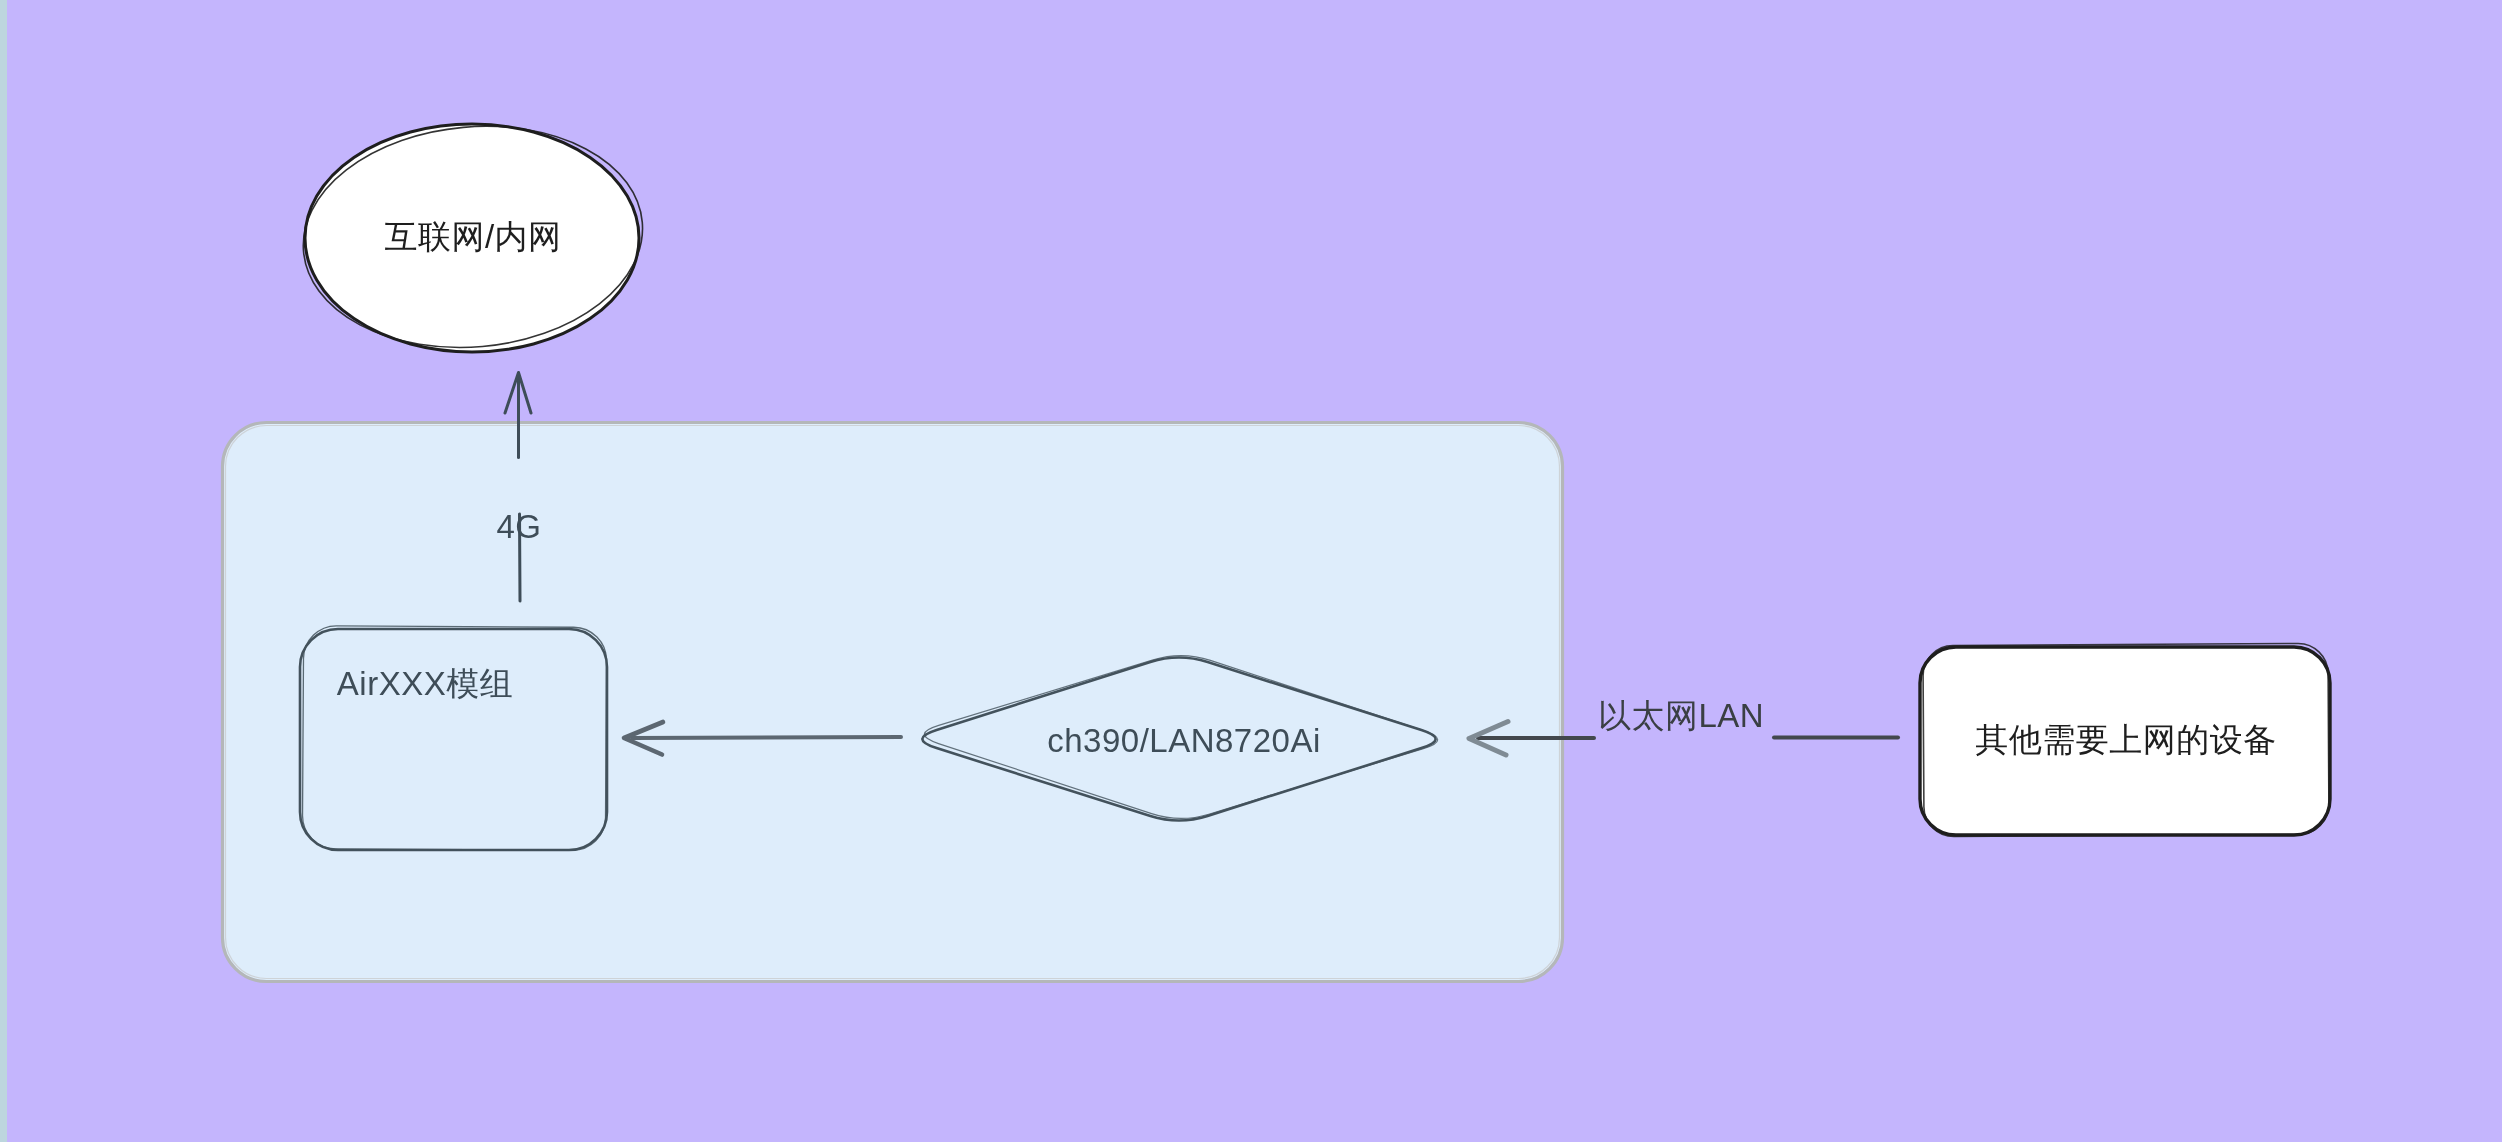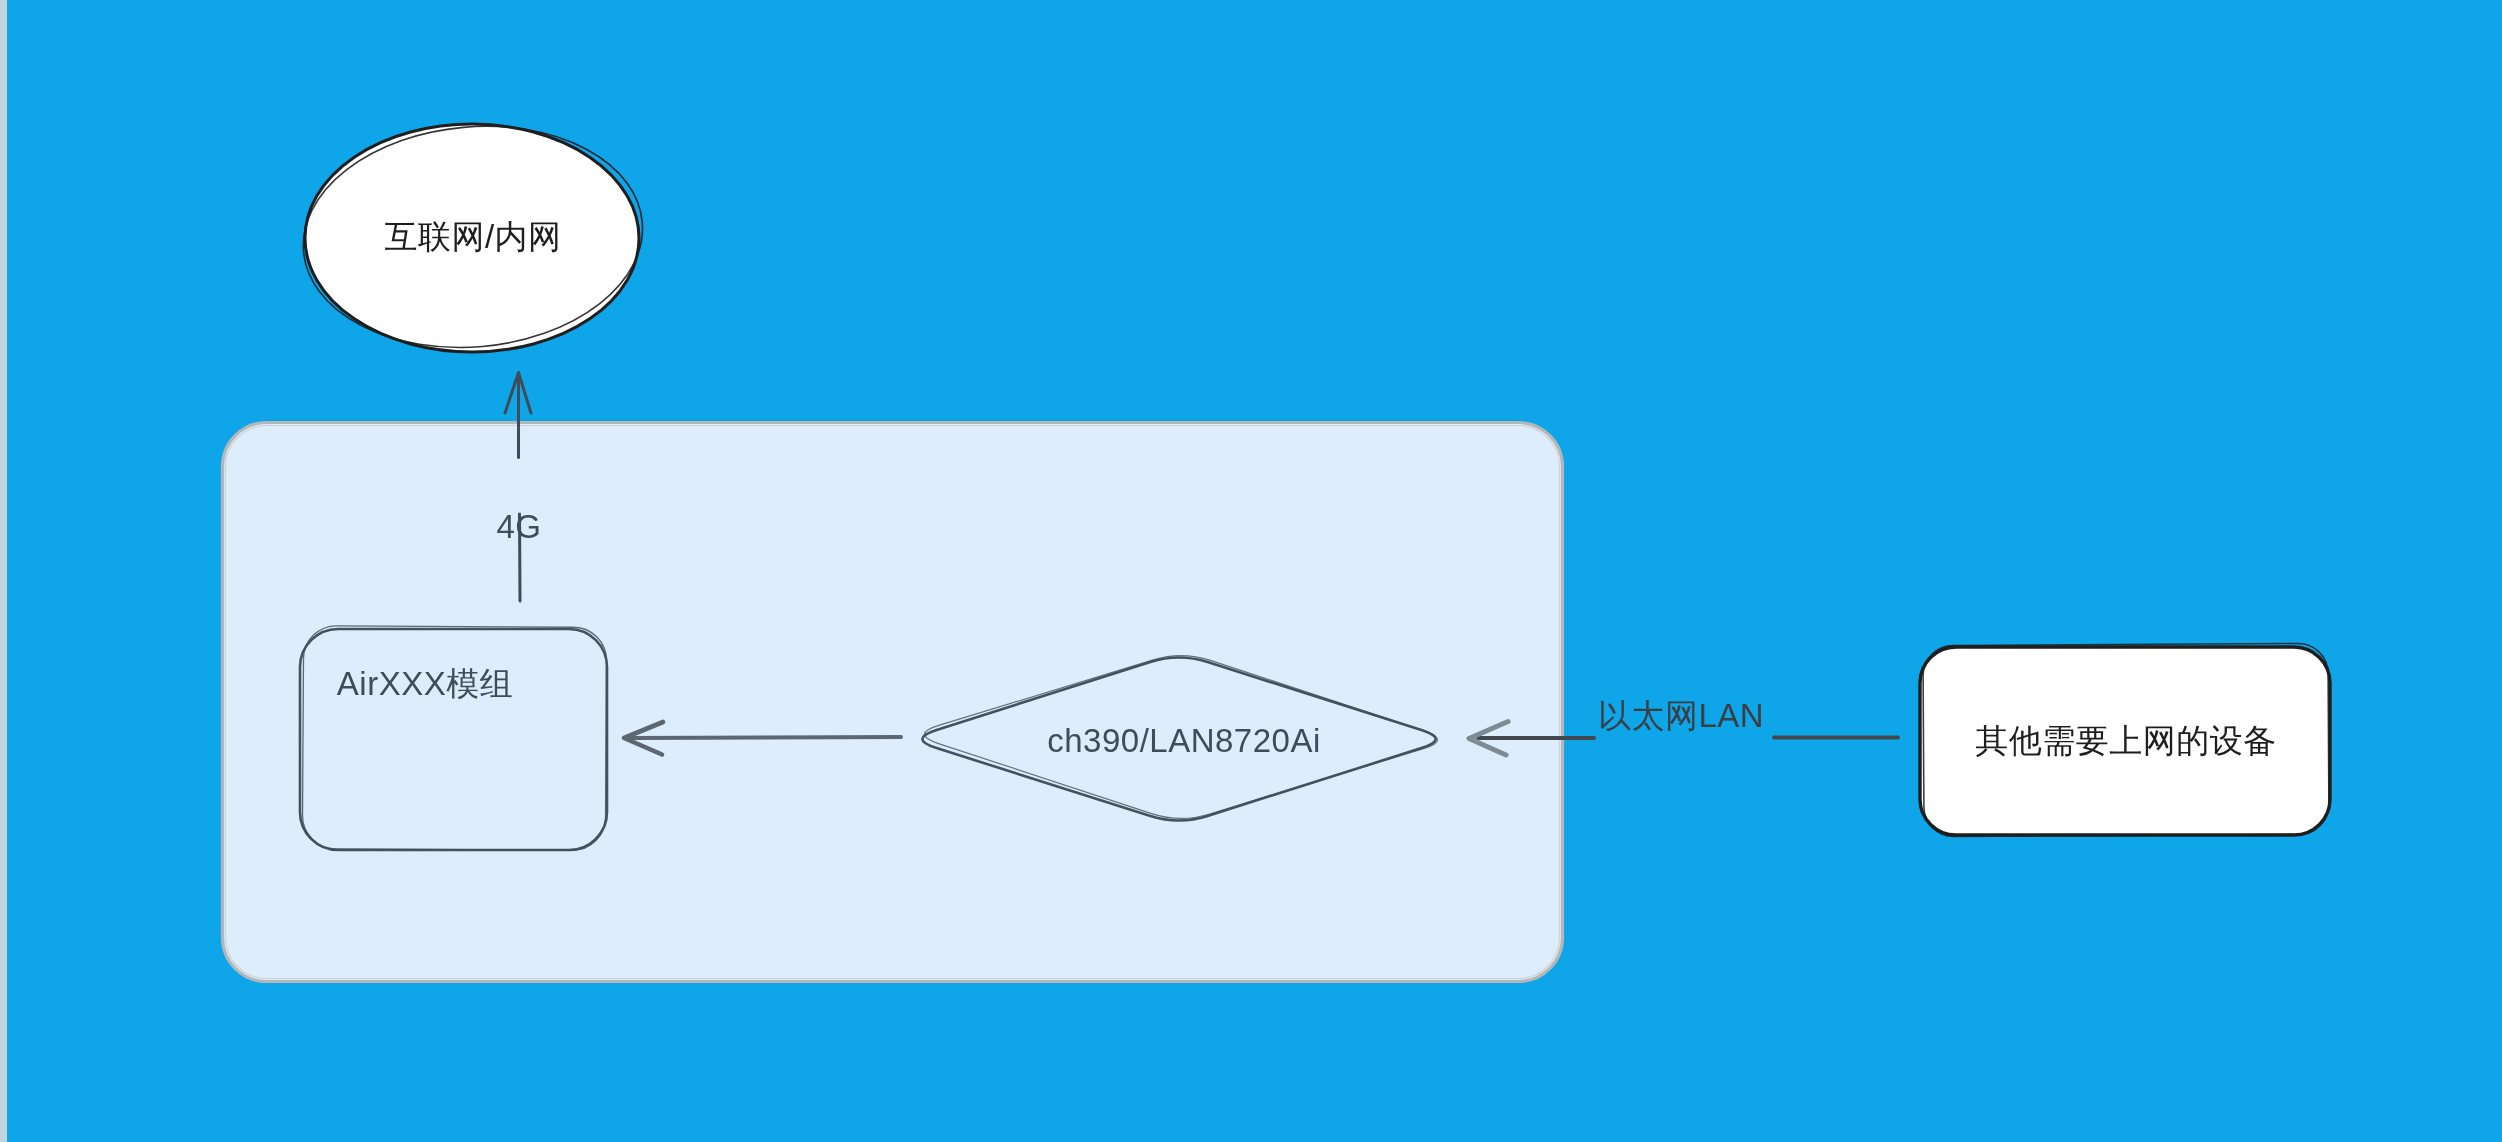--- a/index.html
+++ b/index.html
@@ -1,20 +1,20 @@
 <!DOCTYPE html>
 <html><head>
 <meta charset="utf-8">
 <style>
   html, body { margin: 0; padding: 0; background: #ffffff; }
   #stage {
     position: relative;
     width: 2502px;
     height: 1142px;
-    background: #0ea5e9;
+    background: #c4b5fd;
     overflow: hidden;
     font-family: "Liberation Sans", "DejaVu Sans", sans-serif;
   }
   #scene-svg { position: absolute; left: 0; top: 0; width: 2502px; height: 1142px; }
   .edge-stripe {
     position: absolute; left: 0; top: 0;
     width: 7px; height: 1142px;
     background: #bdd6de;
   }
   .label {
@@ -89,14 +89,14 @@
   <div class="label ink-black" style="left: 473px; top: 237px;">互联网/内网</div>
 
   <div class="label ink-slate" style="left: 425px; top: 684px;">AirXXX模组</div>
 
   <div class="label ink-slate" style="left: 1184px; top: 741px; text-align: right;">ch390/LAN8720Ai</div>
 
   <div class="label ink-slate" style="left: 519px; top: 487px; margin-top: 40px;">4G</div>
 
   <div class="label ink-gray" style="left: 1681px; top: 716px;">以太网LAN</div>
 
-  <div class="label ink-black" style="left: 2126px; top: 741px;">其他需要上网的设备</div>
+  <div class="label ink-black" style="left: 2126px; top: 741px; font-family: Liberation Serif, serif;">其他需要上网的设备</div>
 </div>
 
 </body></html>

